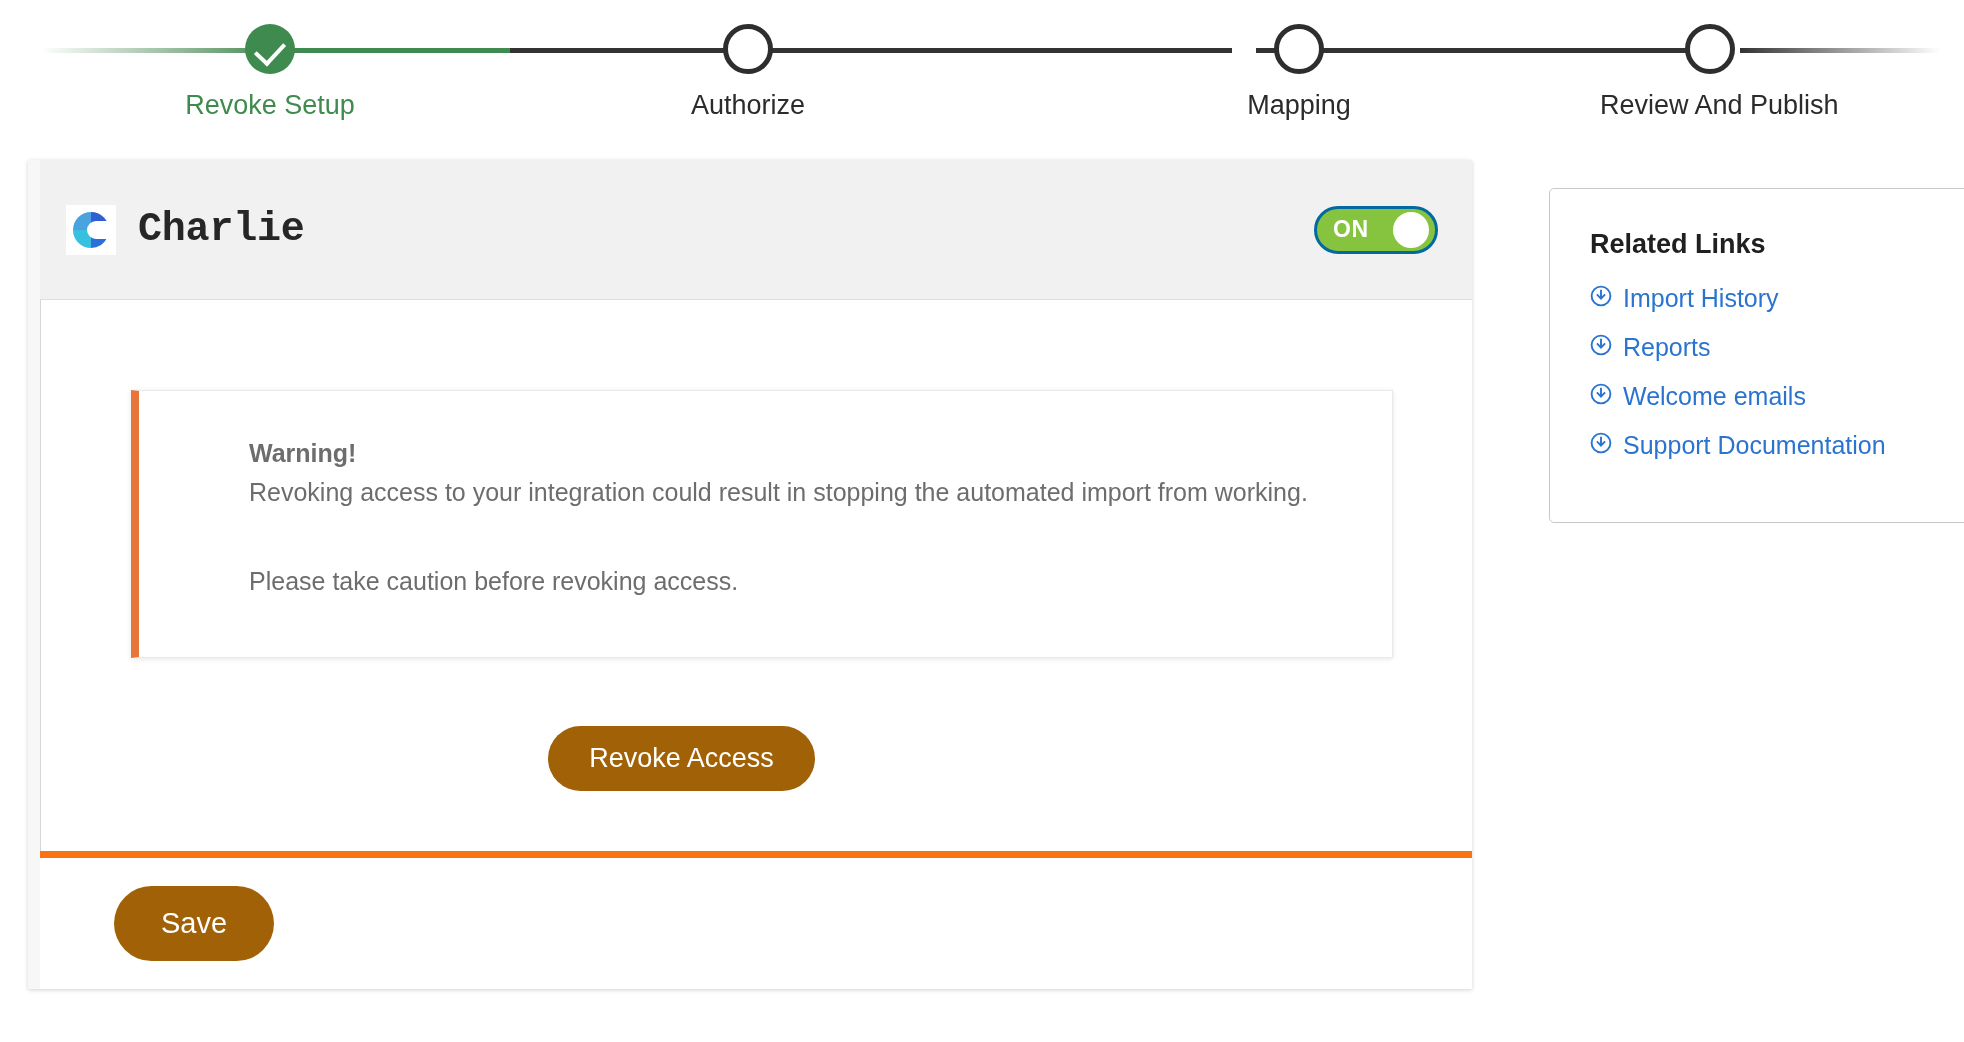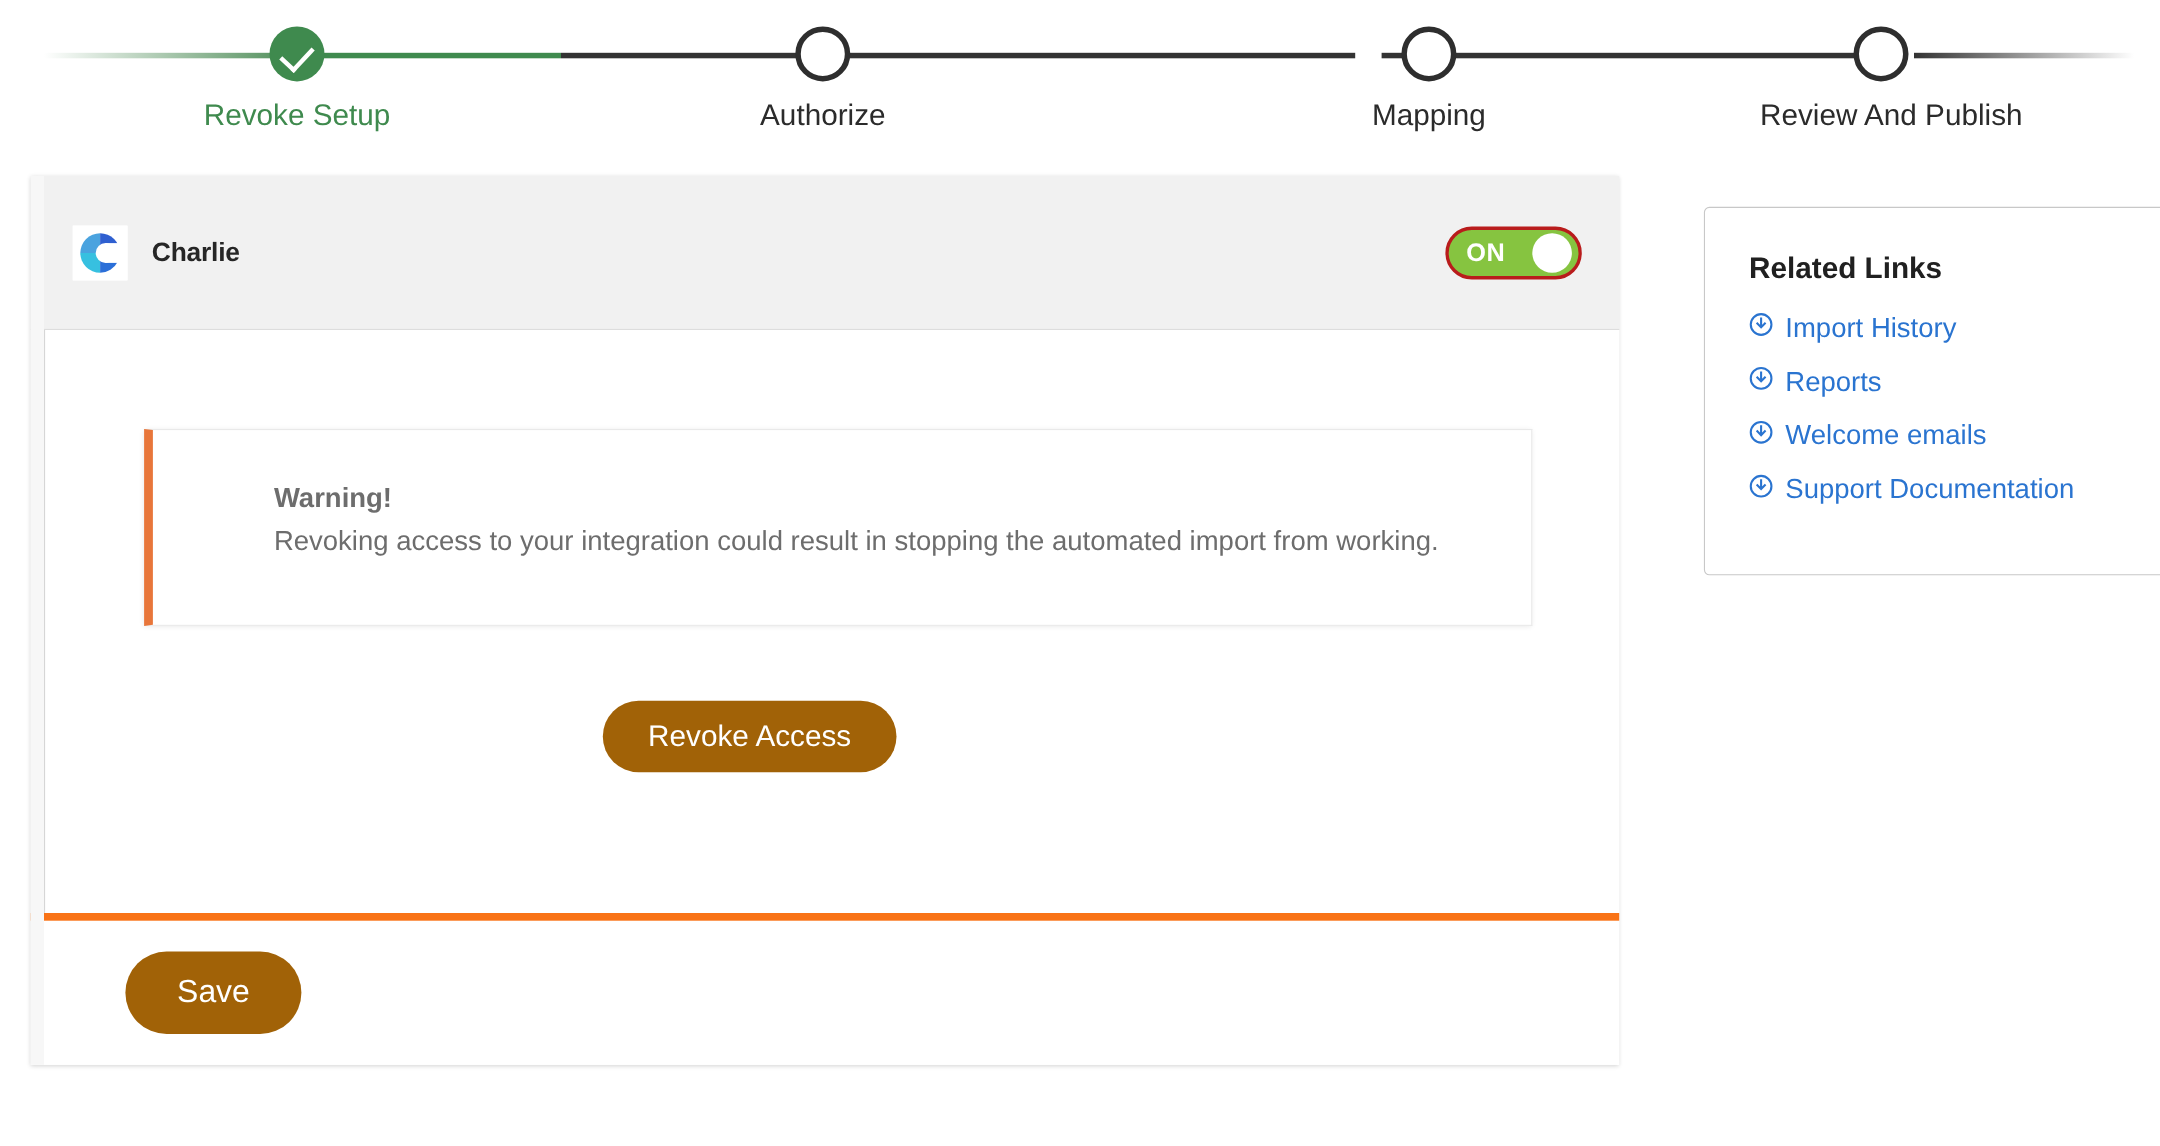--- a/index.html
+++ b/index.html
@@ -111,30 +111,31 @@
     align-items: center;
     gap: 22px;
     flex: 1;
   }
   .brand-logo {
     width: 50px; height: 50px;
     background: #ffffff;
     display: block;
   }
   .brand-name {
-    font-size: 24px;
+    font-size: 40px;
     font-weight: bold;
     color: #262626;
     letter-spacing: -0.2px;
+    font-family: Liberation Mono, monospace;
   }
   .toggle {
     width: 124px; height: 48px;
     border-radius: 26px;
     background: #86c440;
-    border: 3px solid #b91c1c;
+    border: 3px solid #0369a1;
     display: flex;
     align-items: center;
     justify-content: space-between;
     padding: 0 6px 0 16px;
     cursor: pointer;
   }
   .toggle-text {
     color: #ffffff;
     font-size: 23px;
     font-weight: bold;
@@ -307,20 +308,21 @@
         <span class="toggle-knob"></span>
       </div>
     </div>
 
     <div class="card-body-wrap">
       <div class="card-body">
 
         <div class="warning-box">
           <div class="warning-title">Warning!</div>
           <div class="warning-text">Revoking access to your integration could result in stopping the automated import from working.</div>
+          <div class="warning-text spaced">Please take caution before revoking access.</div>
         </div>
 
         <div class="revoke-row">
           <button class="btn-green btn-revoke">Revoke Access</button>
         </div>
 
       </div>
     </div>
 
     <div class="card-footer">

